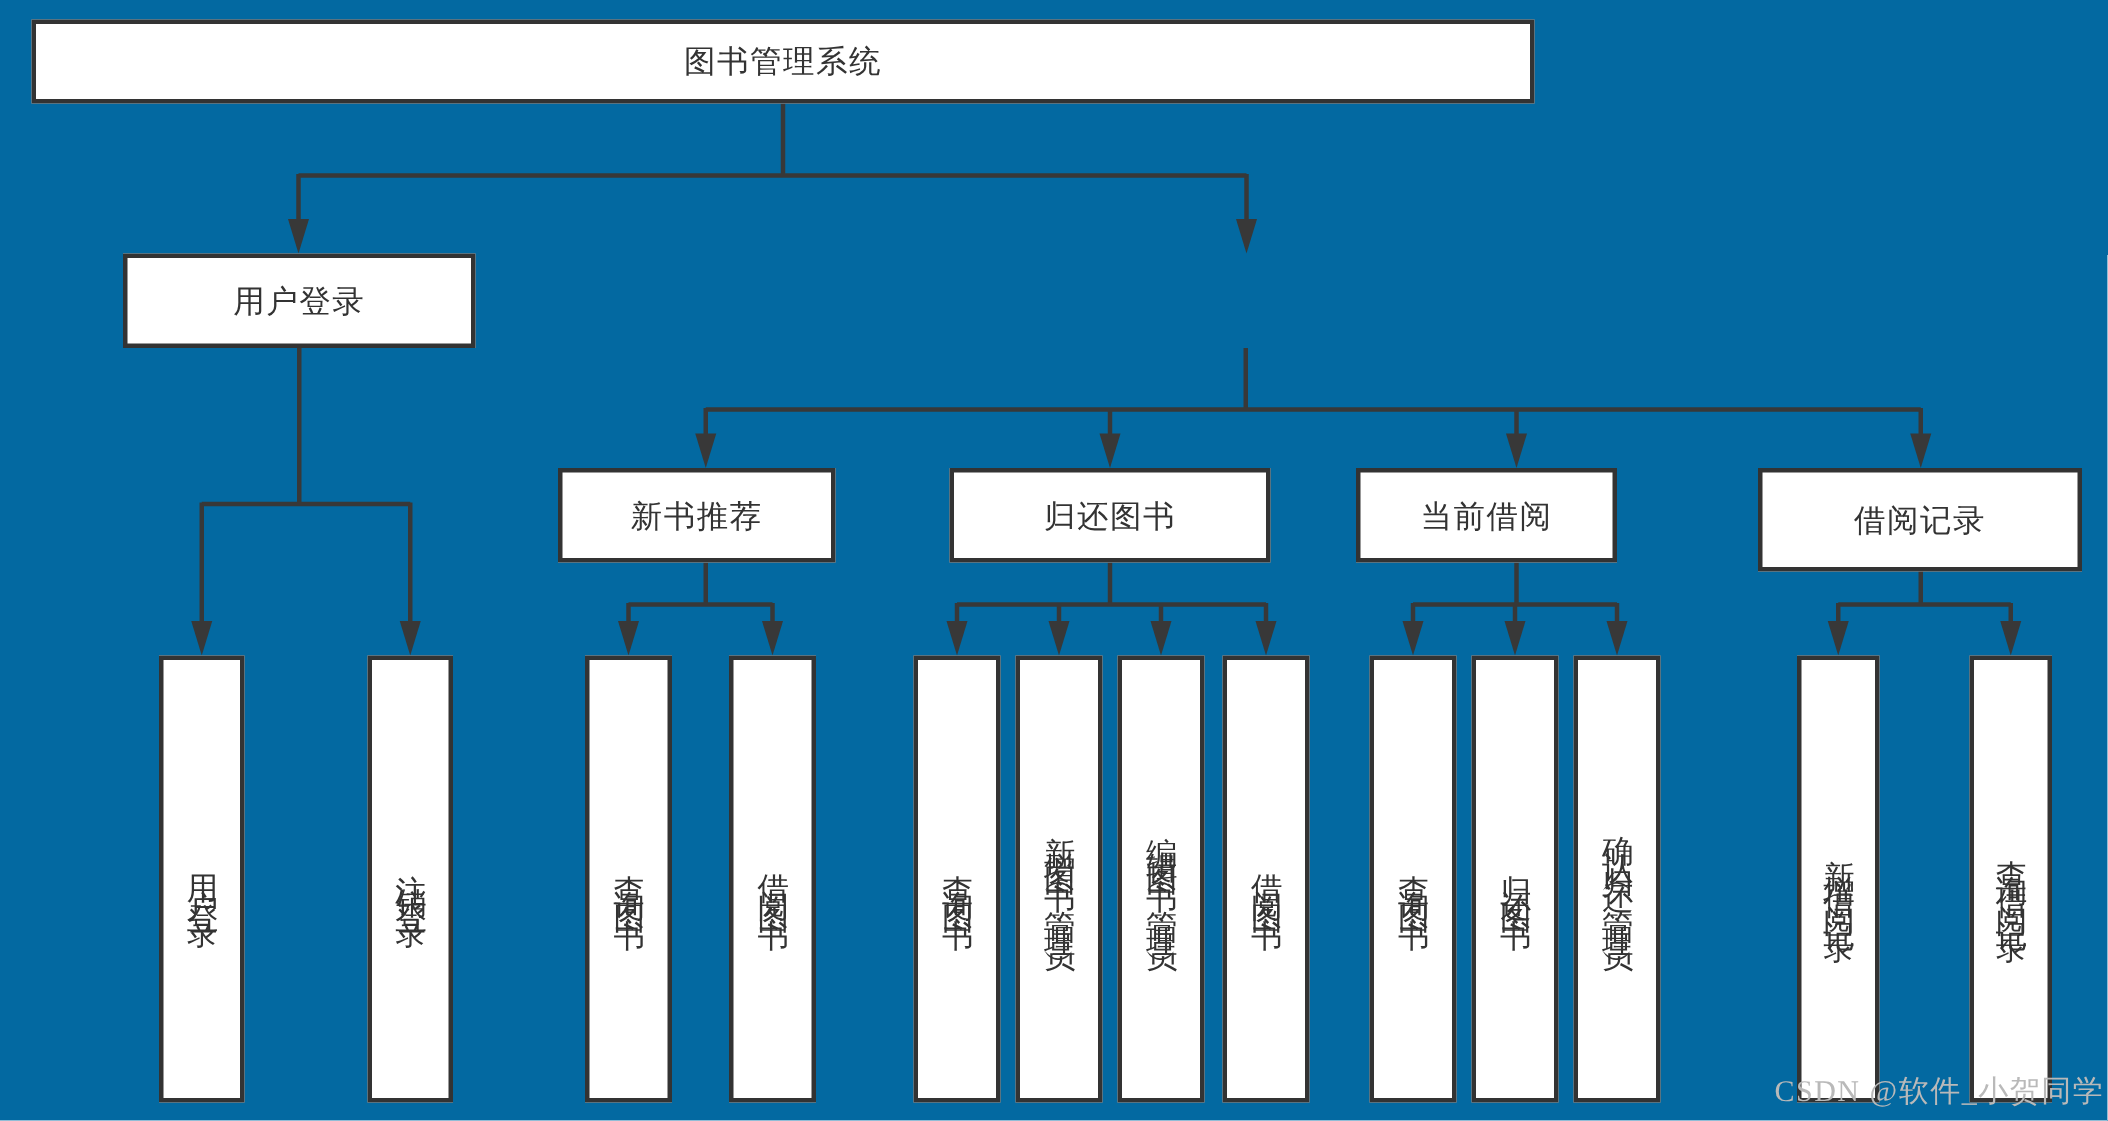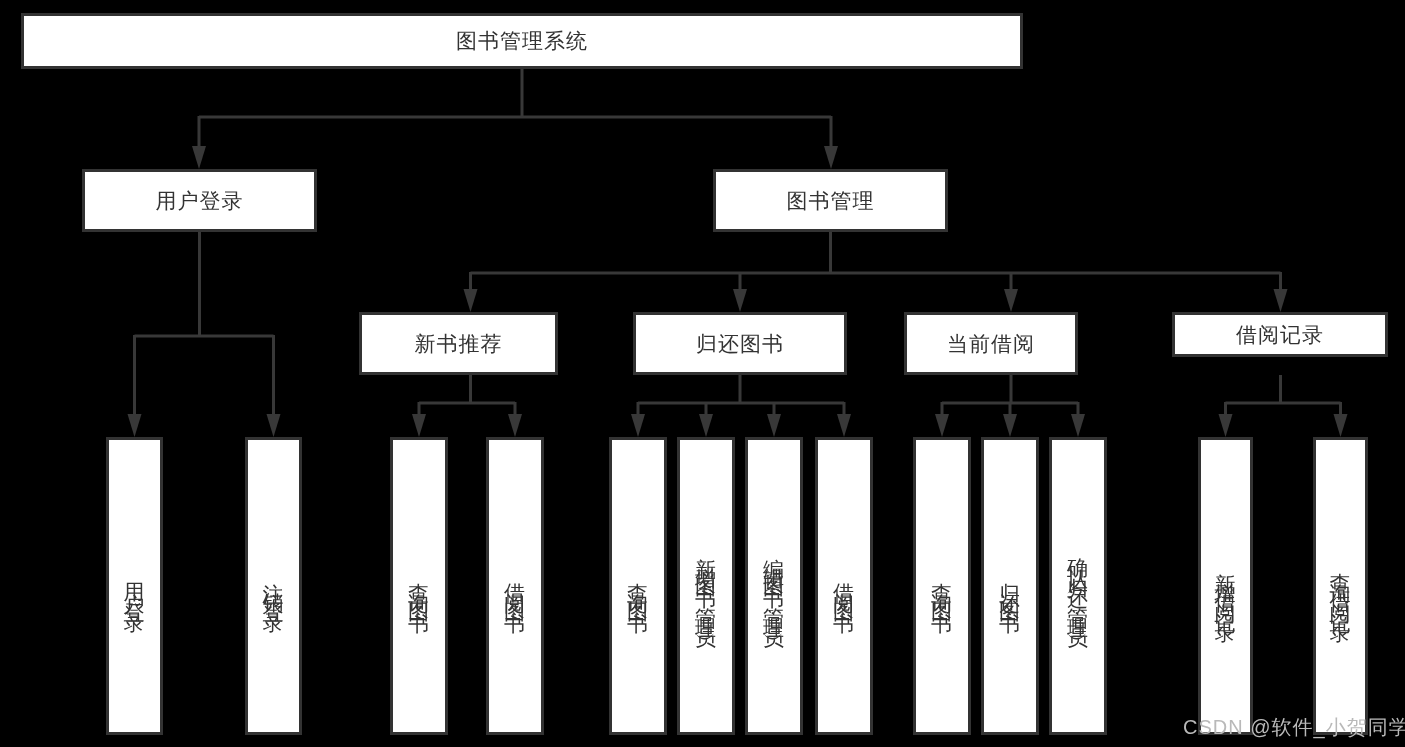--- a/index.html
+++ b/index.html
@@ -1,21 +1,21 @@
 <!DOCTYPE html>
 <html><head>
 <meta charset="utf-8">
 <style>
   html, body { margin: 0; padding: 0; background: #ffffff; }
   .stage {
     position: relative;
     width: 1405px;
     height: 747px;
-    background: #000000;
-    font-family: Liberation Sans, sans-serif;
+    background: #0369a1;
+    font-family: Liberation Serif, serif;
     color: #333333;
     overflow: hidden;
   }
   svg.wires {
     position: absolute;
     left: 0; top: 0;
     width: 1405px; height: 747px;
   }
   .box {
     position: absolute;
@@ -129,34 +129,31 @@
     </g>
   </svg>
 
   <div class="box hbox" style="left:21px; top:13px; width:1002px; height:56px;">
     <span>图书管理系统</span>
   </div>
 
   <div class="box hbox" style="left:82px; top:169px; width:235px; height:63px;">
     <span>用户登录</span>
   </div>
-  <div class="box hbox" style="left:713px; top:169px; width:235px; height:63px;">
-    <span>图书管理</span>
-  </div>
-
-  <div class="box hbox" style="left:359px; top:312px; width:199px; height:63px;">
+
+  <div class="box hbox" style="left:372px; top:312px; width:185px; height:63px;">
     <span>新书推荐</span>
   </div>
   <div class="box hbox" style="left:633px; top:312px; width:214px; height:63px;">
     <span>归还图书</span>
   </div>
   <div class="box hbox" style="left:904px; top:312px; width:174px; height:63px;">
     <span>当前借阅</span>
   </div>
-  <div class="box hbox" style="left:1172px; top:312px; width:216px; height:45px;">
+  <div class="box hbox" style="left:1172px; top:312px; width:216px; height:69px;">
     <span>借阅记录</span>
   </div>
 
   <div class="box vbox" style="left:106px; top:437px; width:57px; height:298px;">
     <span>用户登录</span>
   </div>
   <div class="box vbox" style="left:245px; top:437px; width:57px; height:298px;">
     <span>注销登录</span>
   </div>
 

